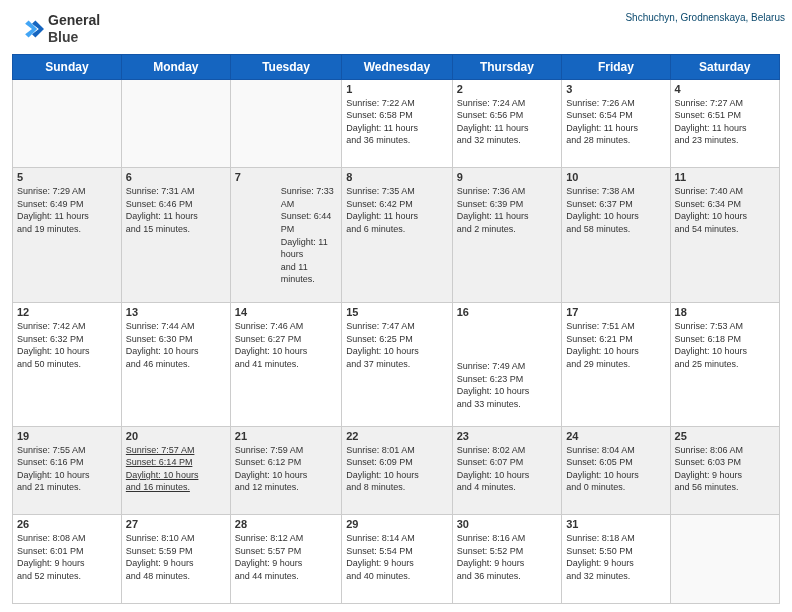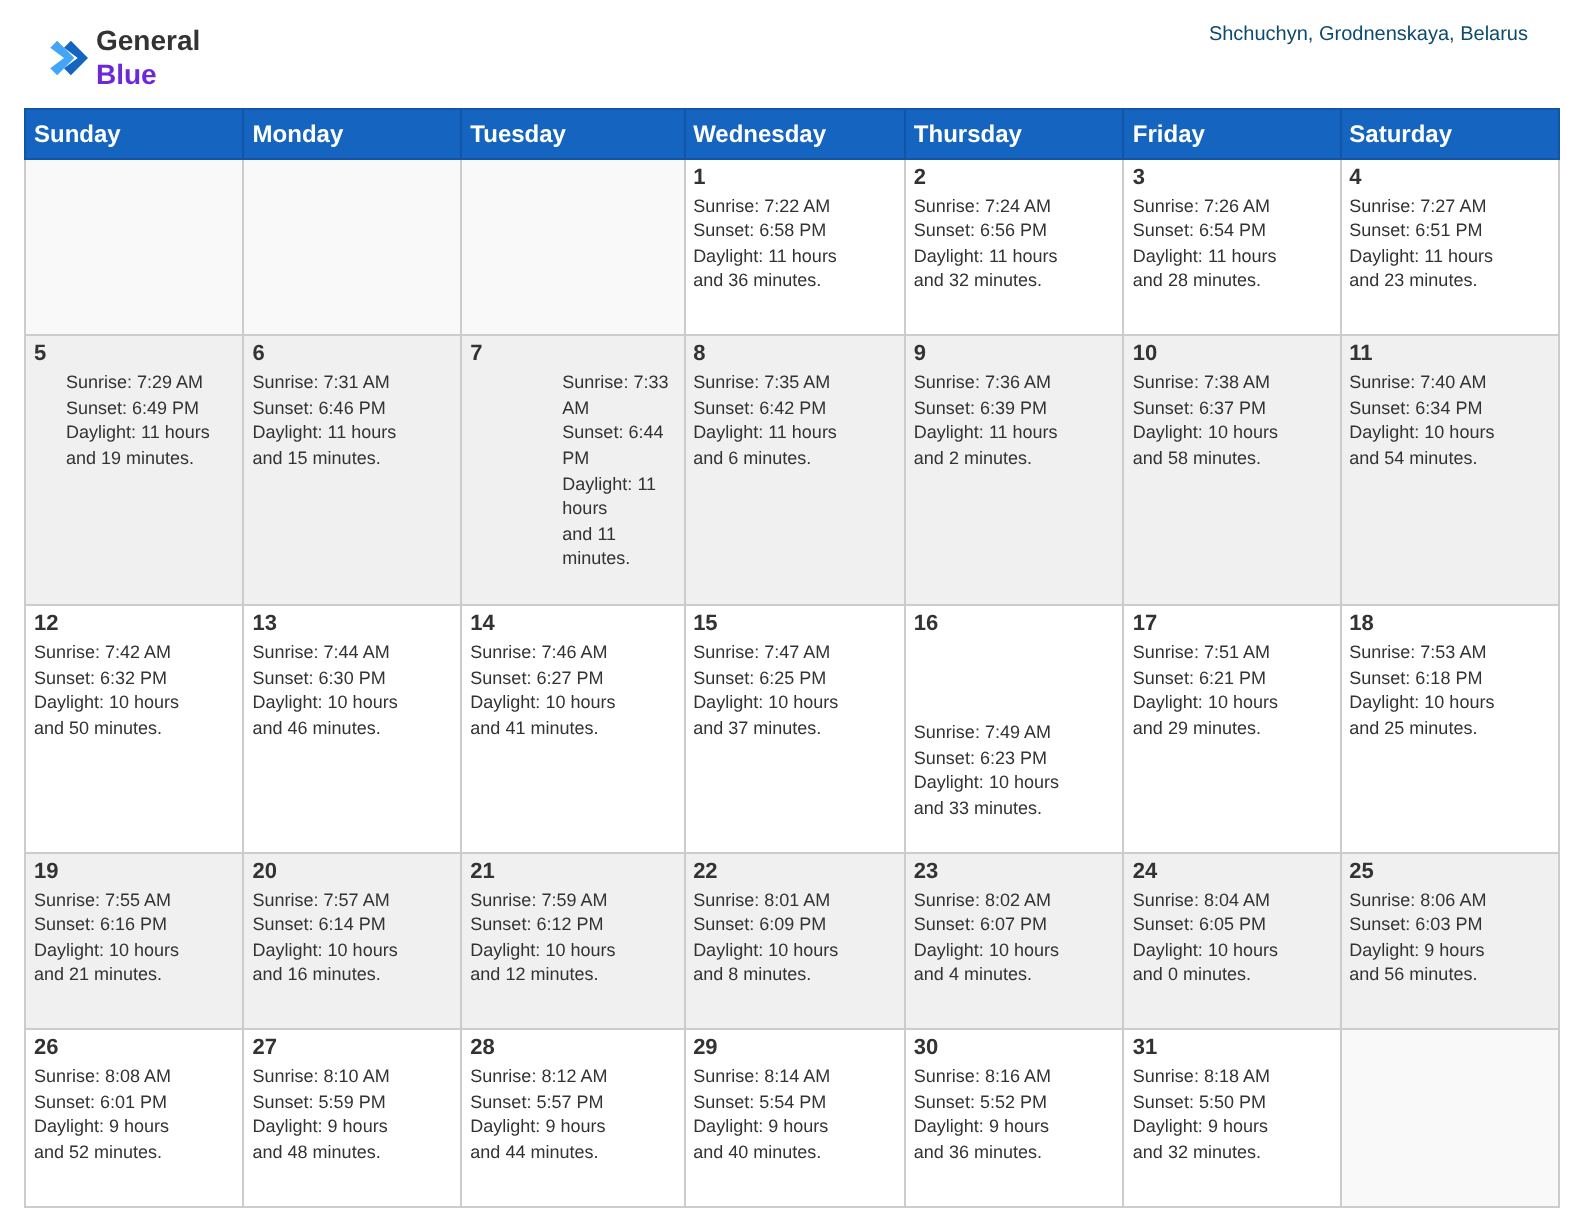--- a/index.html
+++ b/index.html
@@ -13,35 +13,35 @@
     .page {
       width: 792px;
       height: 612px;
       background: #fff;
       display: flex;
       flex-direction: column;
     }
     .header {
       display: flex;
       align-items: flex-start;
-      padding: 12px 28px 8px 20px;
+      padding: 12px 7px 8px 20px;
       justify-content: space-between;
     }
     .logo {
       display: flex;
       align-items: center;
       gap: 4px;
     }
     .logo-text {
       font-size: 14px;
       font-weight: bold;
       line-height: 1.2;
     }
     .logo-general { color: #333; }
-    .logo-blue { color: #6d28d9; }
+    .logo-blue { color: #404040; }
     .logo-icon {
       width: 24px;
       height: 24px;
     }
     .title-block {
       text-align: right;
     }
     .month-title {
       font-size: 32px;
       color: #333;
@@ -61,21 +61,21 @@
       width: 100%;
       border-collapse: collapse;
       flex: 1;
     }
     .cal-table th {
       background: #1565c0;
       color: #fff;
       font-size: 12px;
       font-weight: bold;
       padding: 5px 4px;
-      text-align: left;
+      text-align: center;
       border: 1px solid #1255a8;
     }
     .cal-table td {
       border: 1px solid #ccc;
       vertical-align: top;
       padding: 3px 4px;
       font-size: 9.5px;
       color: #333;
       width: 113px;
       height: 80px;
@@ -161,21 +161,21 @@
               <span class="day-number">4</span>
               <div class="day-info" style="white-space: pre-line;">Sunrise: 7:27 AM
 Sunset: 6:51 PM
 Daylight: 11 hours
 and 23 minutes.</div>
             </td>
           </tr>
           <tr class="row-shaded">
             <td>
               <span class="day-number">5</span>
-              <div class="day-info" style="white-space: pre-line; margin-left: 16px;">Sunrise: 7:29 AM
+              <div class="day-info" style="white-space: pre-line;">Sunrise: 7:29 AM
 Sunset: 6:49 PM
 Daylight: 11 hours
 and 19 minutes.</div>
             </td>
             <td>
               <span class="day-number">6</span>
               <div class="day-info" style="white-space: pre-line;">Sunrise: 7:31 AM
 Sunset: 6:46 PM
 Daylight: 11 hours
 and 15 minutes.</div>
@@ -270,21 +270,21 @@
           <tr class="row-shaded">
             <td>
               <span class="day-number">19</span>
               <div class="day-info" style="white-space: pre-line;">Sunrise: 7:55 AM
 Sunset: 6:16 PM
 Daylight: 10 hours
 and 21 minutes.</div>
             </td>
             <td>
               <span class="day-number">20</span>
-              <div class="day-info" style="white-space: pre-line;">Sunrise: 7:57 AM
+              <div class="day-info" style="white-space: pre-line; text-decoration: underline;">Sunrise: 7:57 AM
 Sunset: 6:14 PM
 Daylight: 10 hours
 and 16 minutes.</div>
             </td>
             <td>
               <span class="day-number">21</span>
               <div class="day-info" style="white-space: pre-line;">Sunrise: 7:59 AM
 Sunset: 6:12 PM
 Daylight: 10 hours
 and 12 minutes.</div>

